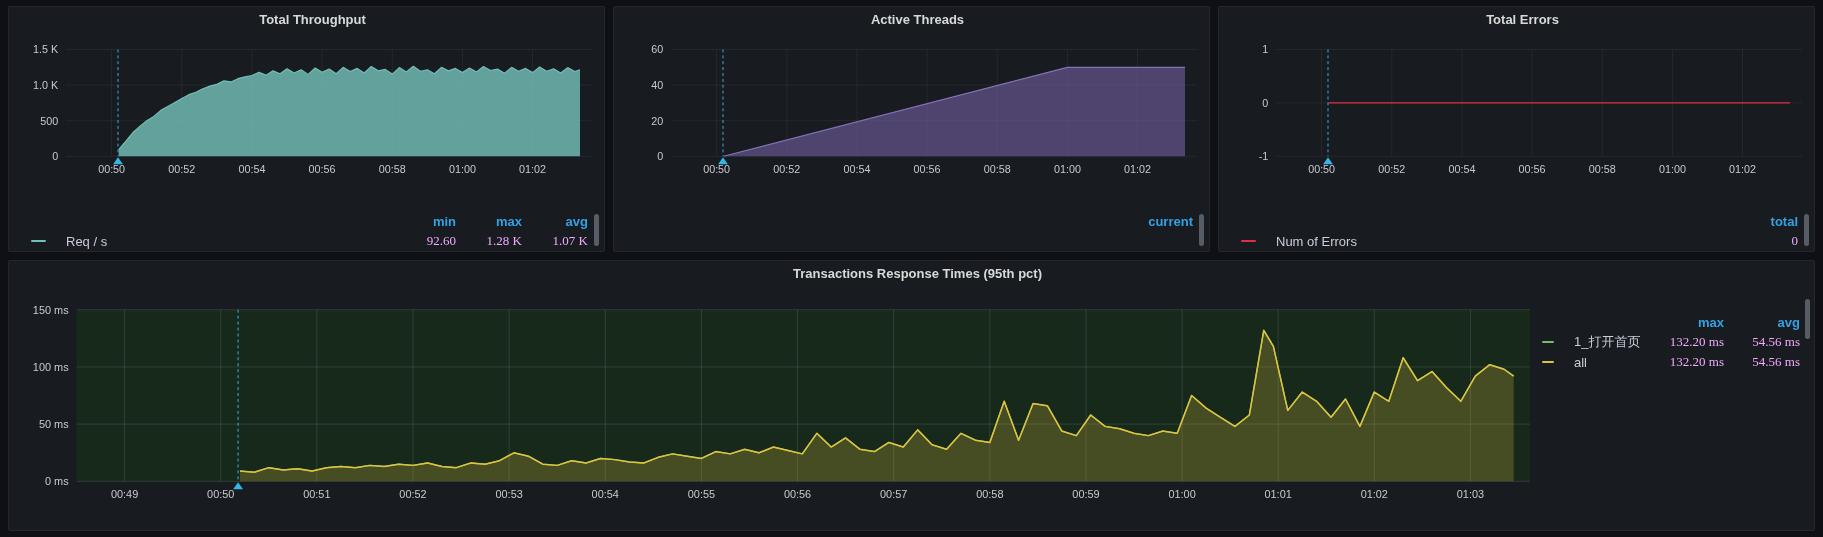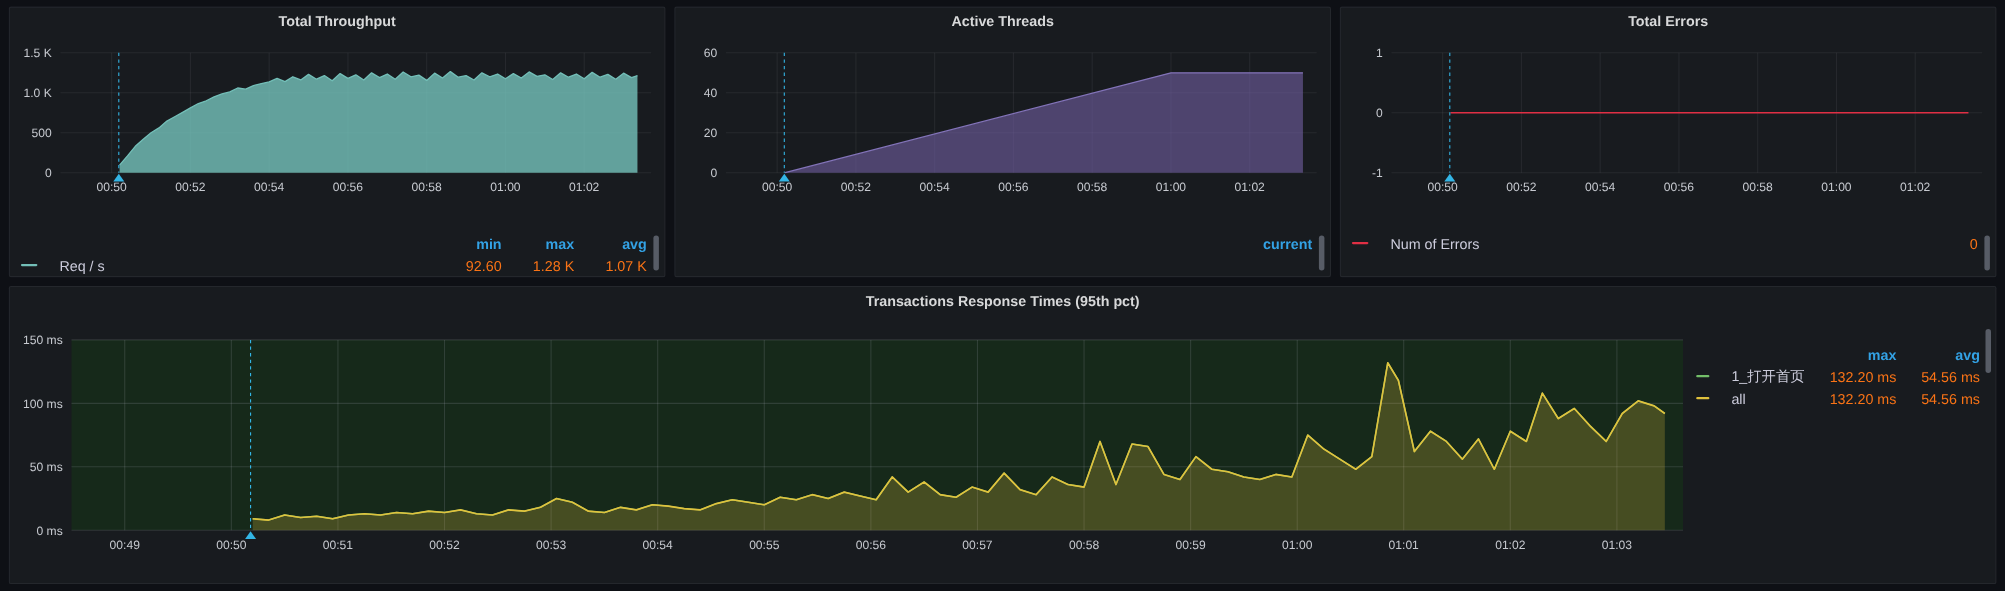--- a/index.html
+++ b/index.html
@@ -1,37 +1,37 @@
 <!DOCTYPE html>
 <html><head>
 <meta charset="utf-8">
 <style>
   html,body{margin:0;padding:0;background:#0e1015;font-family:"Liberation Sans",sans-serif;}
   body{width:1823px;height:537px;overflow:hidden;position:relative;}
   .wrap{position:absolute;inset:0;padding:6px 8px;display:flex;flex-direction:column;gap:8px;box-sizing:border-box;}
   .toprow{display:flex;gap:8px;height:254px;}
-  .panel{background:#181b1f;border:1px solid rgba(204,204,220,0.07);border-radius:2px;position:relative;box-sizing:border-box;}
+  .panel{background:#181b1f;border:1px solid rgba(204,204,220,0.07);border-radius:2px;position:relative;box-sizing:border-box;padding-left:12px;}
   .panel.top{flex:1;min-width:0;}
   .panel.bottomp{height:317px;}
   .ptitle{height:26px;line-height:26px;text-align:center;font-size:13px;font-weight:600;color:#d8d9da;white-space:nowrap;overflow:hidden;cursor:pointer;}
   svg.chart{display:block;width:100%;height:178px;}
   svg.chart.big{height:225px;width:calc(100% - 278px);}
   svg text{font-size:11px;fill:#c7cad0;}
   .bflex{display:flex;align-items:flex-start;}
   .legend{padding:0 16px 0 10px;}
   .blegend{width:278px;box-sizing:border-box;padding:25px 14px 0 6px;}
   .lrow{display:flex;height:20px;align-items:center;font-size:13px;color:#ccccdc;}
   .lhead .lcol{color:#33a2e5;font-weight:700;}
   .lspace{flex:1;}
   .dash{width:15px;height:2px;border-radius:1px;flex:none;}
   .blegend .dash{width:12px;}
   .lname{margin-left:20px;cursor:pointer;white-space:nowrap;overflow:hidden;flex:1;}
   .lcol,.lval{width:66px;text-align:right;flex:none;cursor:pointer;}
   .blegend .lcol,.blegend .lval{width:76px;}
-  .lval{color:#f97316;cursor:default;}
+  .lval{color:#f0abfc;cursor:default;font-family:Liberation Serif, serif;}
   .thumb{position:absolute;width:5px;border-radius:3px;background:#575c66;}
   .panel.top .thumb{right:5px;top:207px;height:32px;}
   .panel.bottomp .thumb{right:4px;top:38px;height:40px;}
 </style>
 </head>
 <body>
 
 <div class="wrap">
 
   <div class="toprow">
@@ -144,20 +144,24 @@
           <text x="38" y="128" text-anchor="end">-1</text>
           <line x1="46" x2="583" y1="69.5" y2="69.5" stroke="rgba(204,204,220,0.08)" stroke-width="1"></line>
           <text x="38" y="73.5" text-anchor="end">0</text>
           <line x1="46" x2="583" y1="15.0" y2="15.0" stroke="rgba(204,204,220,0.08)" stroke-width="1"></line>
           <text x="38" y="19" text-anchor="end">1</text>
           <path d="M99.7 69.5L570.5 69.5" fill="none" stroke="#e02f44" stroke-width="1.3" stroke-linejoin="round"></path>
           <line x1="99.0" x2="99.0" y1="15" y2="124" stroke="#33b5e5" stroke-width="1" stroke-dasharray="3,3"></line>
           <polygon points="94,132 104,132 99.0,125" fill="#33b5e5"></polygon>
         </svg>
       <div class="legend">
+        <div class="lrow lhead">
+          <span class="lspace"></span>
+          <span class="lcol">total</span>
+        </div>
         <div class="lrow">
           <span class="dash" style="background: rgb(224, 47, 68);"></span>
           <span class="lname">Num of Errors</span>
           <span class="lval">0</span>
         </div>
       </div>
       <div class="thumb"></div>
     </div>
 
   </div>

